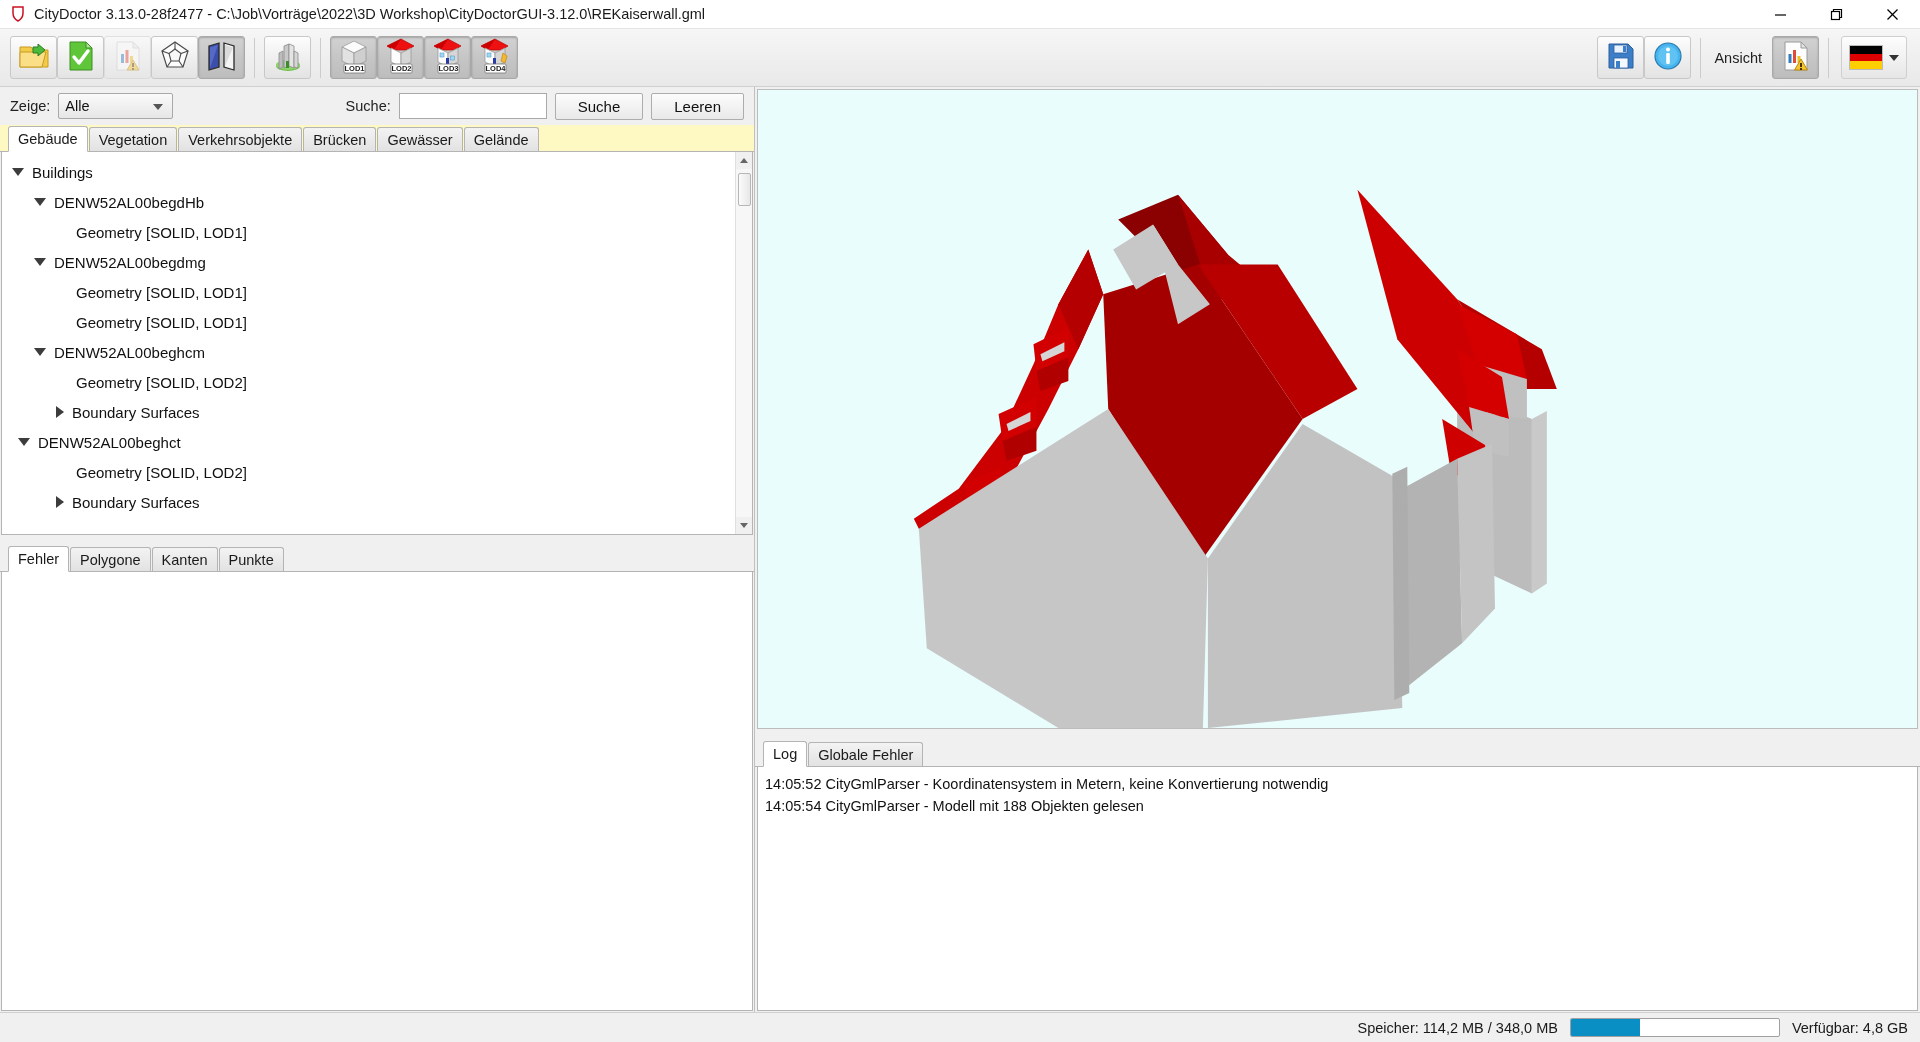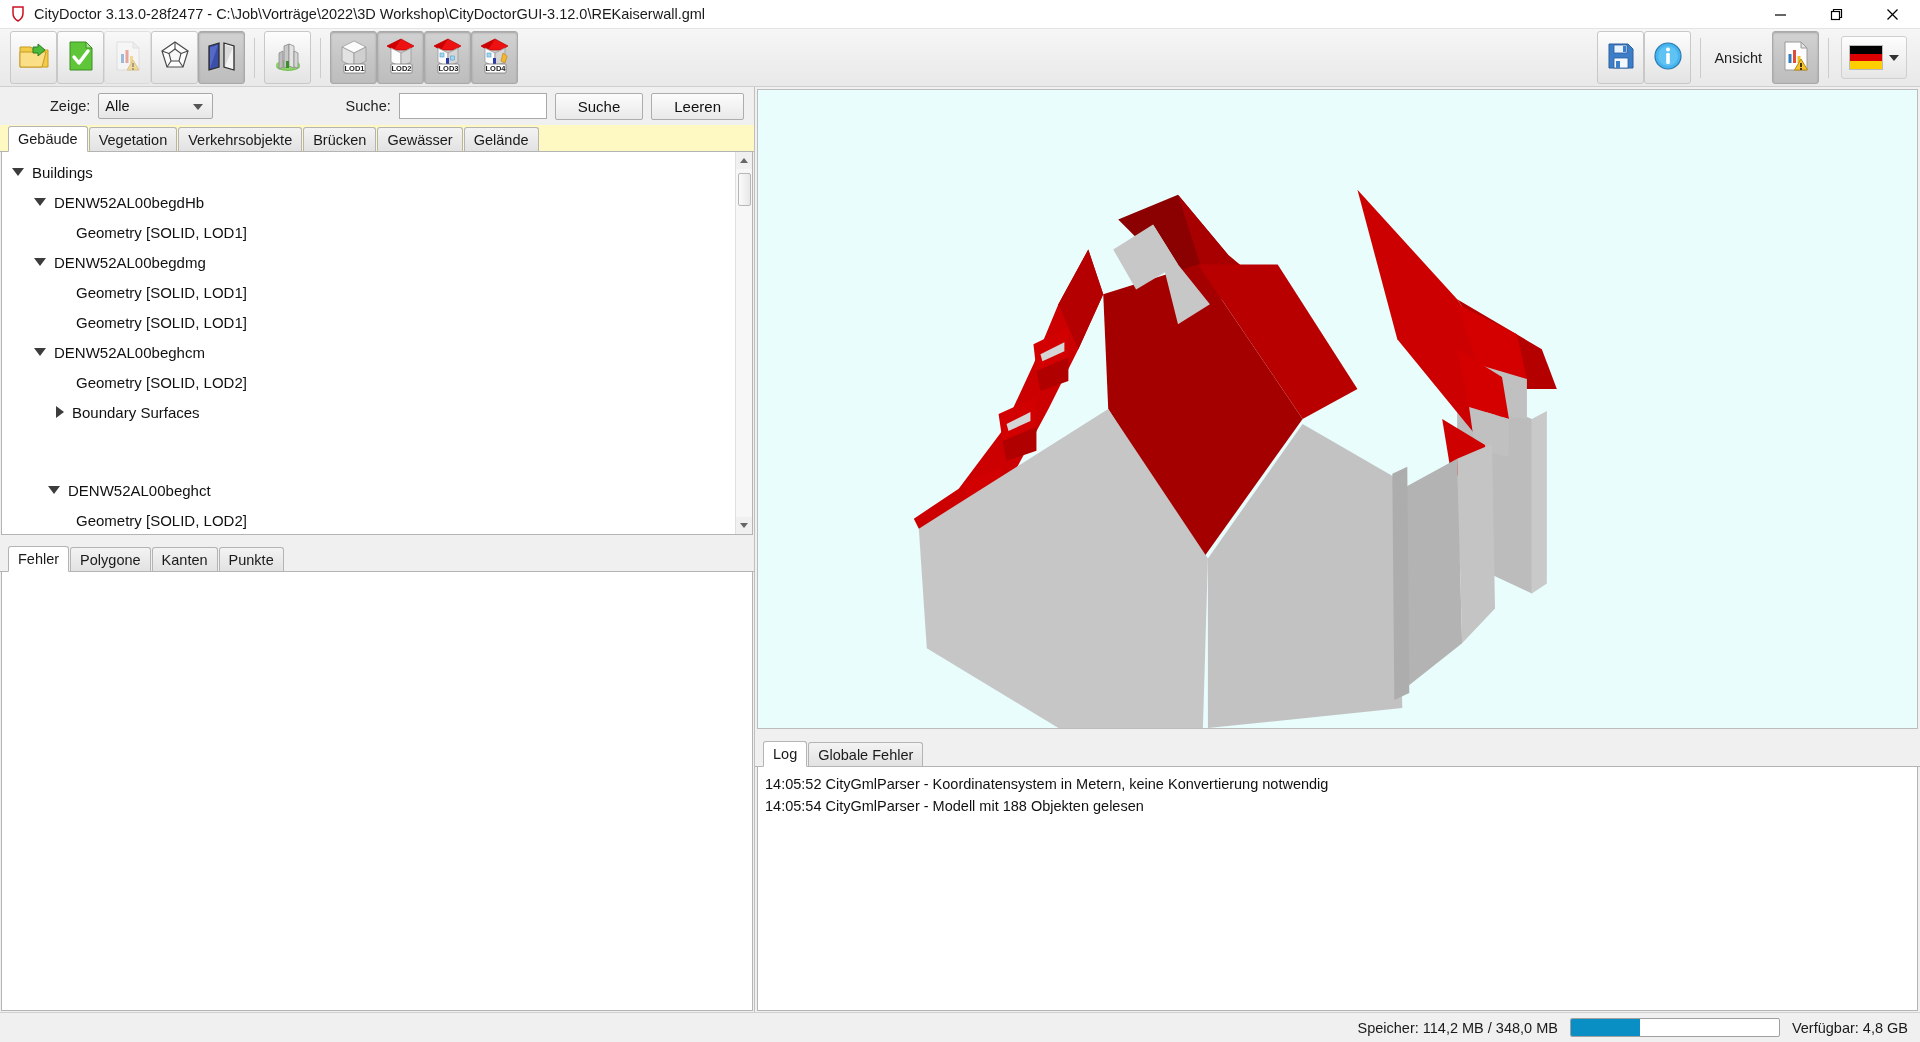--- a/index.html
+++ b/index.html
@@ -48,21 +48,21 @@
   .toolbar {
     height: 58px;
     background: linear-gradient(to bottom, #f6f6f6 0%, #efefef 50%, #e9e9e9 100%);
     border-bottom: 1px solid #cfcfcf;
     display: flex;
     align-items: center;
     padding: 0 10px;
     position: relative;
   }
   .tbtn {
-    width: 47px; height: 53px;
+    width: 47px; height: 43px;
     margin: 0 0;
     border: 1px solid #c8c8c8;
     border-radius: 3px;
     background: linear-gradient(to bottom, #fdfdfd 0%, #f1f1f1 45%, #e3e3e3 100%);
     display: flex; align-items: center; justify-content: center;
     position: relative;
   }
   .tbtn.pressed {
     background: linear-gradient(to bottom, #d2d2d2 0%, #c6c6c6 50%, #bdbdbd 100%);
     border-color: #a9a9a9;
@@ -117,21 +117,20 @@
   }
 
   
   .filterbar {
     height: 38px;
     display: flex;
     align-items: center;
     padding: 0 10px;
     gap: 8px;
     background: #f0f0f0;
-    margin-left: 40px;
   }
   .lbl { font-size: 14.5px; color: #222; }
   .combo {
     width: 115px; height: 26px;
     border: 1px solid #a9a9a9;
     border-radius: 2px;
     background: linear-gradient(to bottom, #fafafa, #e6e6e6);
     display: flex; align-items: center;
     padding: 0 6px;
     font-size: 14.5px; color: #111;
@@ -620,21 +619,21 @@
             <span>DENW52AL00beghcm</span>
           </div>
           <div class="trow" style="padding-left: 54px;">
             <span class="arrow-none"></span>
             <span>Geometry [SOLID, LOD2]</span>
           </div>
           <div class="trow" style="padding-left: 54px;">
             <span class="arrow-right"></span>
             <span>Boundary Surfaces</span>
           </div>
-          <div class="trow" style="padding-left: 46px; margin-top: 48px;">
+          <div class="trow" style="padding-left: 16px;">
             <span class="arrow-down"></span>
             <span>DENW52AL00beghct</span>
           </div>
           <div class="trow" style="padding-left: 54px;">
             <span class="arrow-none"></span>
             <span>Geometry [SOLID, LOD2]</span>
           </div>
           <div class="trow" style="padding-left: 54px;">
             <span class="arrow-right"></span>
             <span>Boundary Surfaces</span>

